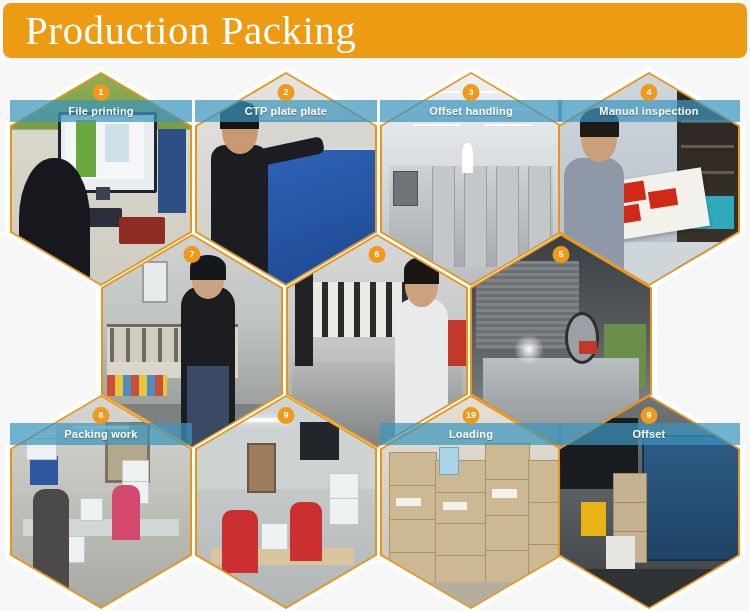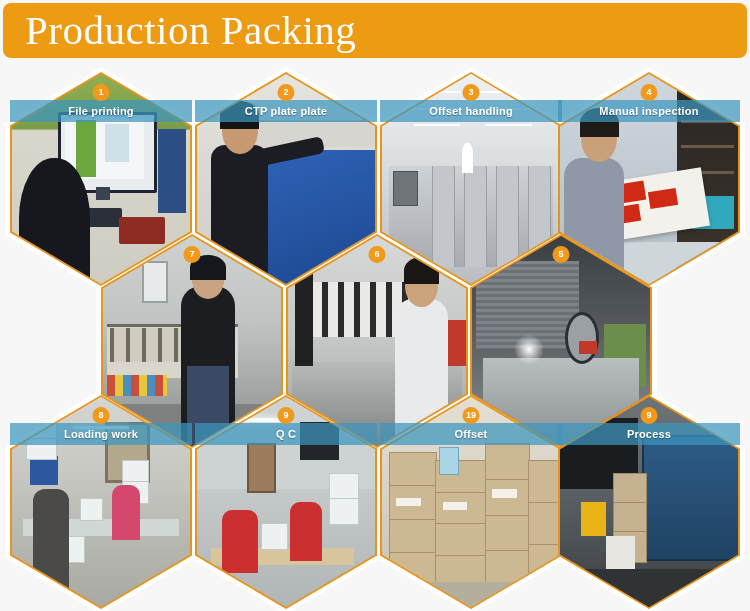--- a/index.html
+++ b/index.html
@@ -414,44 +414,41 @@
         <div class="ph wht" style="left:62%;top:30%;width:14%;height:10%;"></div>
         <div class="ph wht" style="left:62%;top:40%;width:14%;height:10%;"></div>
         <div class="ph bench"></div>
         <div class="ph wht" style="left:38%;top:48%;width:12%;height:10%;"></div>
         <div class="ph wht" style="left:26%;top:66%;width:14%;height:12%;"></div>
         <div class="ph pk"></div>
           <div class="ph gy"></div>
       </div>
     </div>
     <div class="hex-band">
-      <span class="hex-label">Loading work</span>
+      <span class="hex-label">Packing work</span>
     </div>
     <div class="hex-badge">8</div>
   </div>
 
   <div class="hex-cell" style="left:195px; top:337px;">
     <div class="hex-ring"></div>
     <div class="hex-border"></div>
     <div class="hex-inner">
       <div class="hex-photo p9">
         <div class="ph wall"></div>
           <div class="ph tube"></div>
         <div class="ph door"></div>
           <div class="ph dark"></div>
         <div class="ph box" style="left:74%;top:36%;width:16%;height:12%;"></div>
         <div class="ph box" style="left:74%;top:48%;width:16%;height:12%;"></div>
         <div class="ph tbl"></div>
         <div class="ph rd" style="left:14%;top:54%;width:20%;height:30%;"></div>
         <div class="ph rd" style="left:52%;top:50%;width:18%;height:28%;"></div>
         <div class="ph box" style="left:36%;top:60%;width:14%;height:12%;"></div>
       </div>
-    </div>
-    <div class="hex-band">
-      <span class="hex-label">Q C</span>
     </div>
     <div class="hex-badge">9</div>
   </div>
 
   <div class="hex-cell" style="left:380px; top:337px;">
     <div class="hex-ring"></div>
     <div class="hex-border"></div>
     <div class="hex-inner">
       <div class="hex-photo p10">
         <div class="ph ct" style="left:4%;top:26%;width:26%;height:16%;"></div>
@@ -470,39 +467,39 @@
         <div class="ph ct" style="left:82%;top:50%;width:18%;height:20%;"></div>
         <div class="ph ct" style="left:82%;top:70%;width:18%;height:20%;"></div>
         <div class="ph lbl" style="left:8%;top:48%;width:14%;height:4%;"></div>
         <div class="ph lbl" style="left:34%;top:50%;width:14%;height:4%;"></div>
         <div class="ph lbl" style="left:62%;top:44%;width:14%;height:4%;"></div>
         <div class="ph tag"></div>
           <div class="ph flr"></div>
       </div>
     </div>
     <div class="hex-band">
-      <span class="hex-label">Offset</span>
+      <span class="hex-label">Loading</span>
     </div>
     <div class="hex-badge">19</div>
   </div>
 
   <div class="hex-cell" style="left:558px; top:337px;">
     <div class="hex-ring"></div>
     <div class="hex-border"></div>
     <div class="hex-inner">
       <div class="hex-photo p11">
         <div class="ph drk"></div>
           <div class="ph cont"></div>
         <div class="ph ct" style="left:30%;top:36%;width:18%;height:14%;"></div>
         <div class="ph ct" style="left:30%;top:50%;width:18%;height:14%;"></div>
         <div class="ph ct" style="left:30%;top:64%;width:18%;height:14%;"></div>
         <div class="ph yel"></div>
           <div class="ph wh"></div>
           <div class="ph grd"></div>
       </div>
     </div>
     <div class="hex-band">
-      <span class="hex-label">Process</span>
+      <span class="hex-label">Offset</span>
     </div>
     <div class="hex-badge">9</div>
   </div>
 
 </div>
 
 </body></html>

